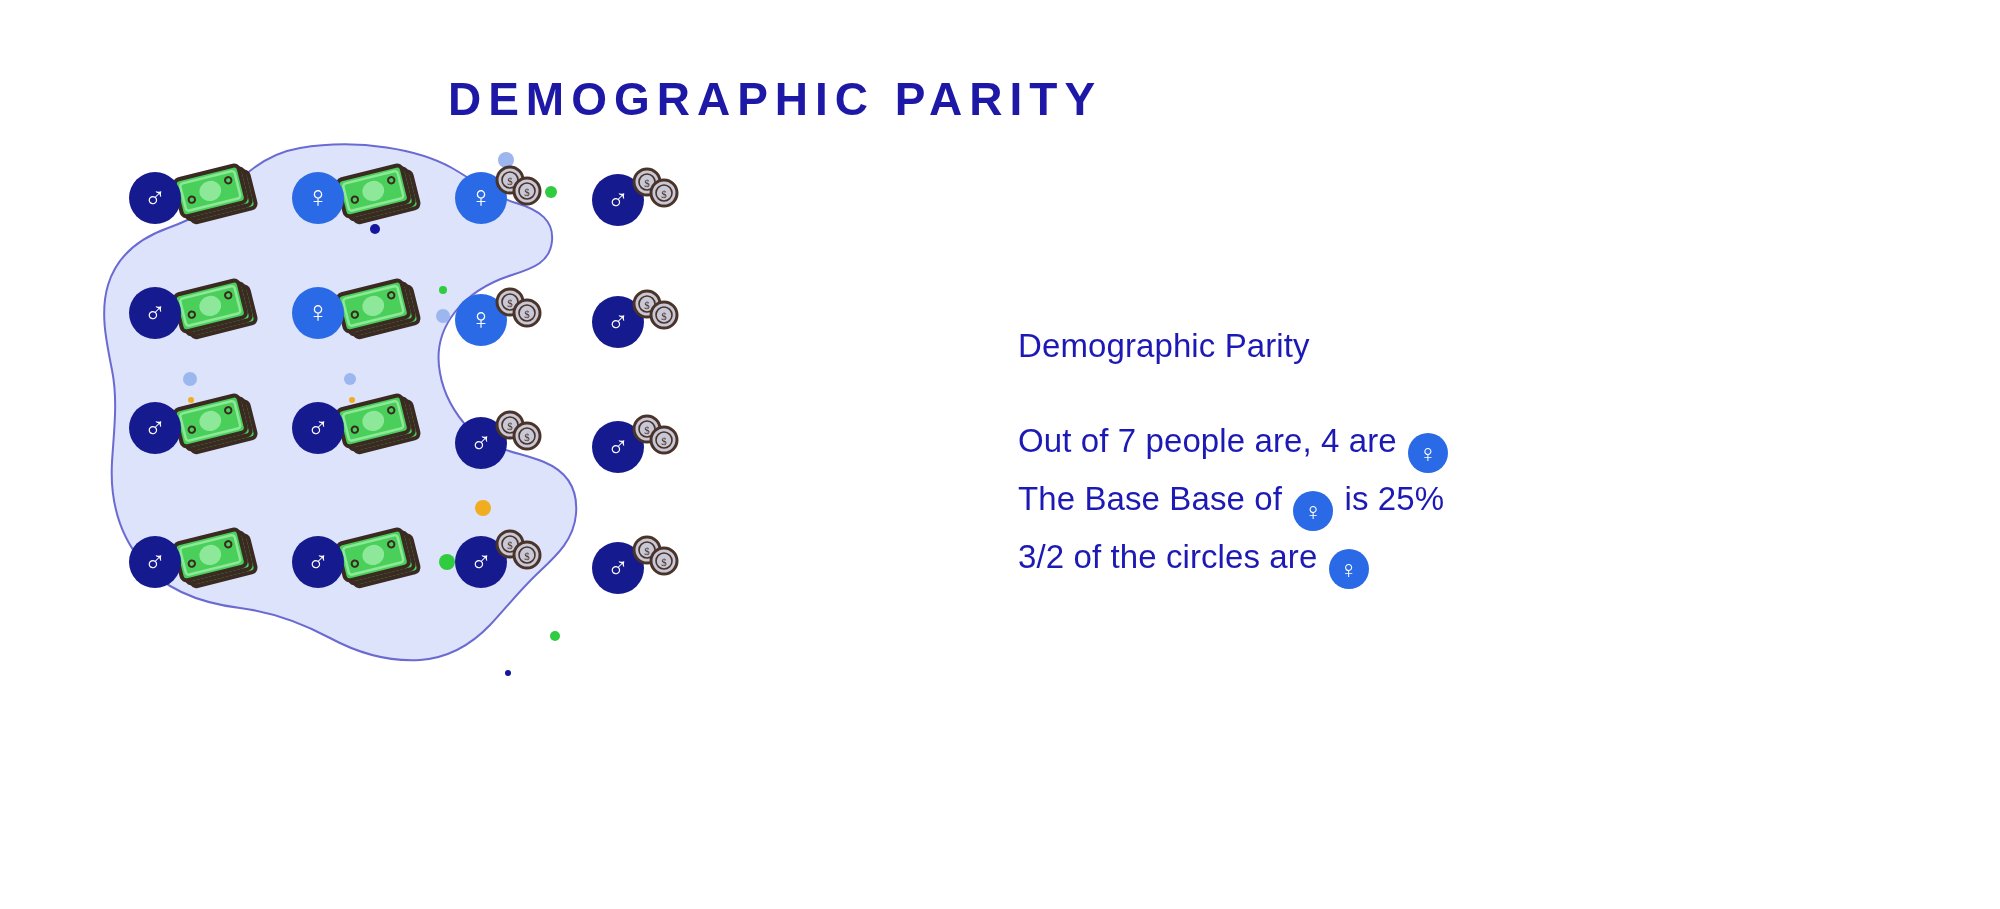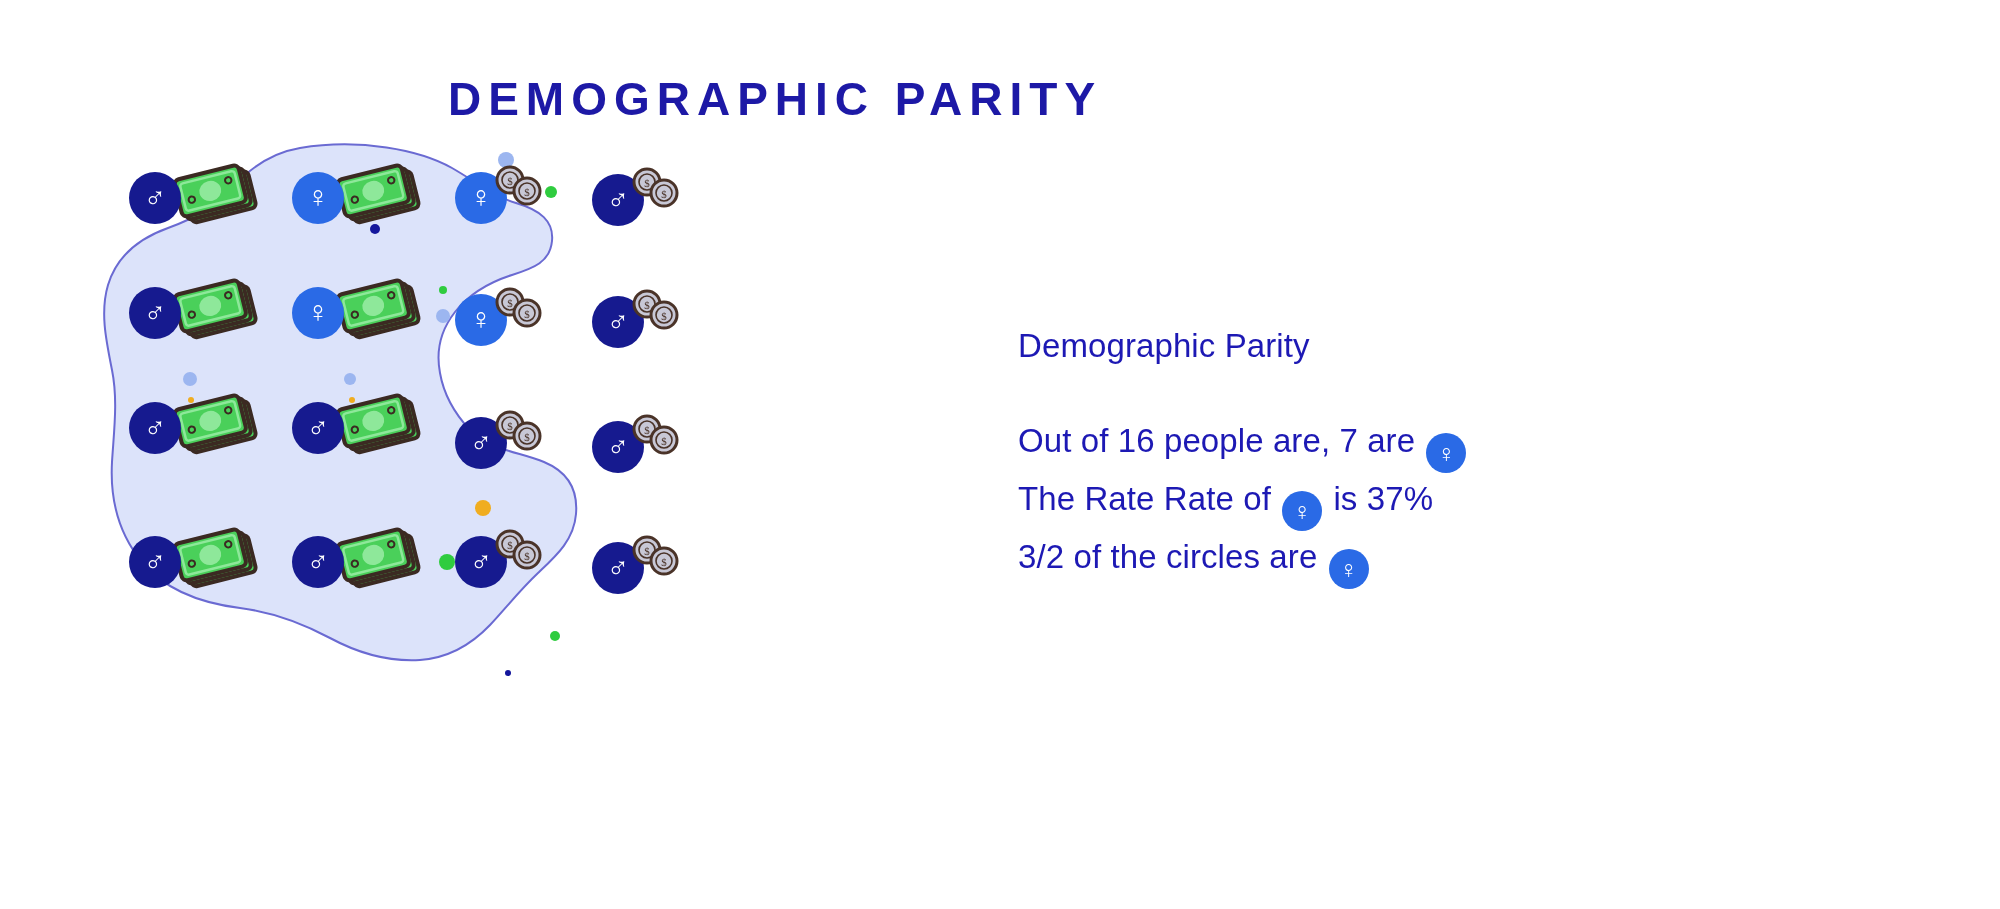--- a/index.html
+++ b/index.html
@@ -352,24 +352,24 @@
   <div id="copy">
 
     <div class="para">
       <span class="line">Demographic Parity</span>
     </div>
 
     <div class="gap"></div>
 
     <div class="para">
       <span class="line">
-        <span>Out of 16 people are, 7 are </span><span class="inline-badge">♀</span>
+        <span>Out of 7 people are, 4 are </span><span class="inline-badge">♀</span>
       </span>
       <span class="line">
-        <span>The Rate Rate of </span><span class="inline-badge">♀</span><span> is 37%</span>
+        <span>The Base Base of </span><span class="inline-badge">♀</span><span> is 25%</span>
       </span>
       <span class="line">
         <span>3/2 of the circles are </span><span class="inline-badge">♀</span>
       </span>
     </div>
 
   </div>
 
 </div>
 

